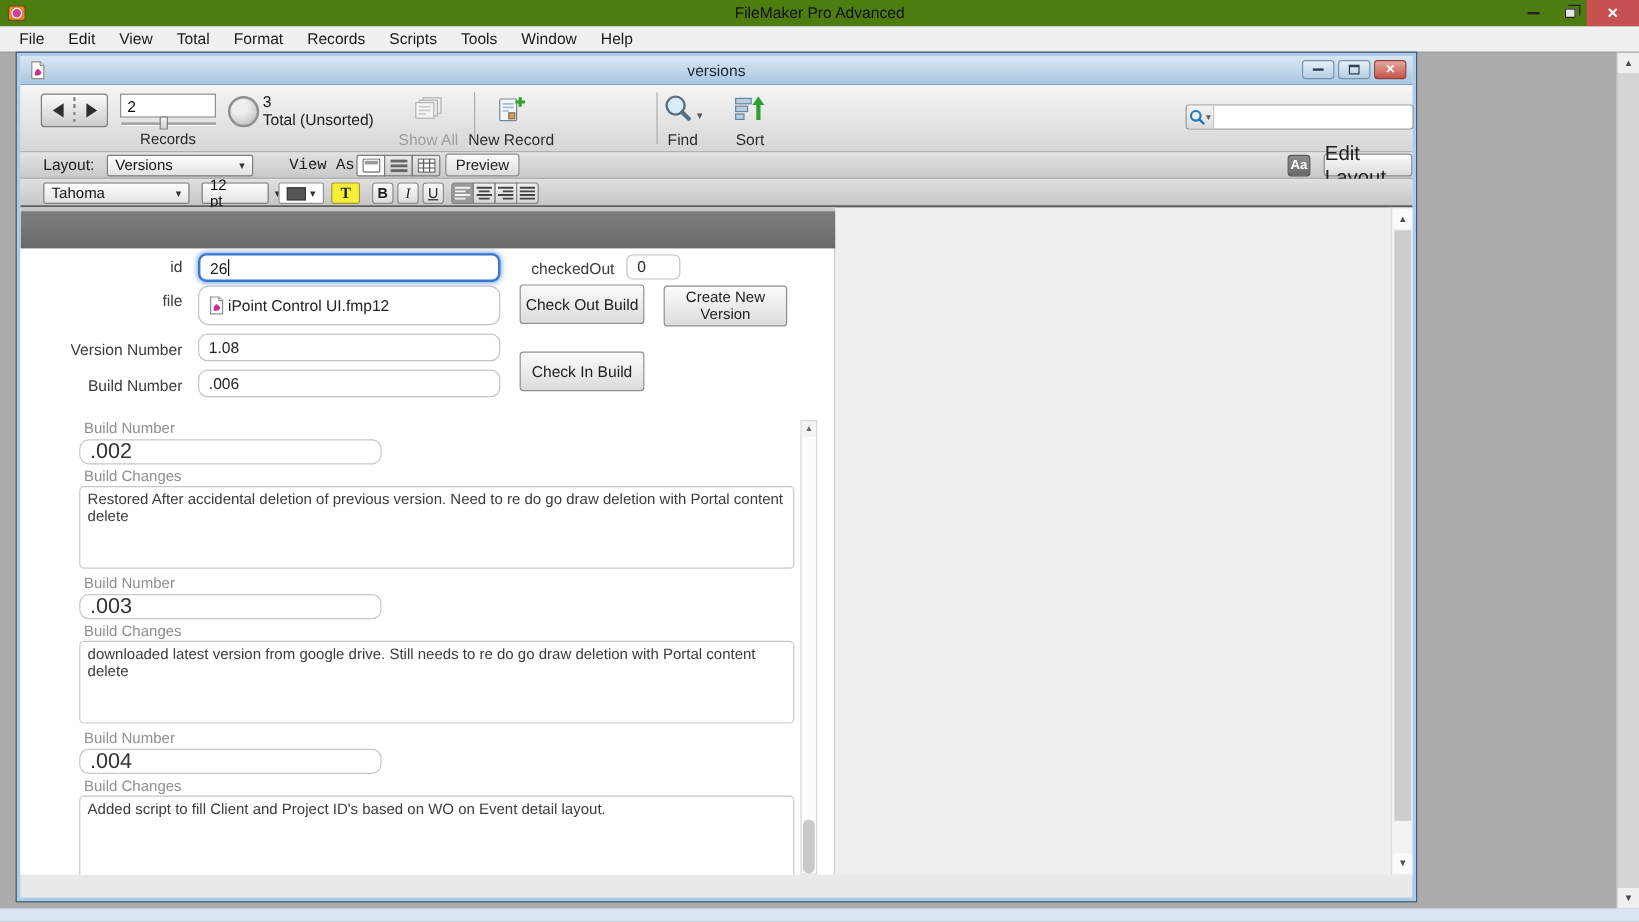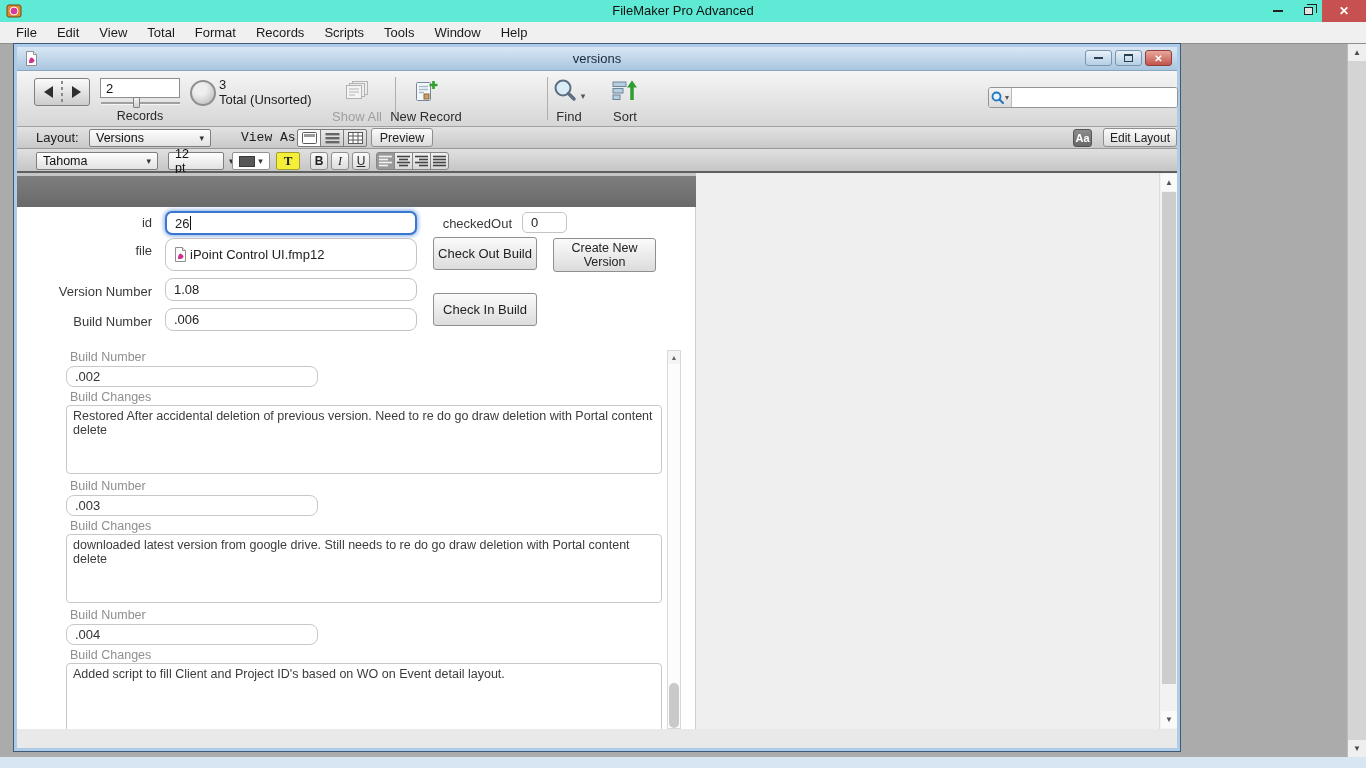--- a/index.html
+++ b/index.html
@@ -1,19 +1,19 @@
 <!DOCTYPE html>
 <html><head>
 <meta charset="utf-8">
 <style>
   * { box-sizing: border-box; margin: 0; padding: 0; font-family: "Liberation Sans", sans-serif; }
   html,body { width:1366px; height:768px; overflow:hidden; background:#ababab; }
 
   
-  #titlebar { position:absolute; left:0; top:0; width:1366px; height:22px; background:#5eead4; }
+  #titlebar { position:absolute; left:0; top:0; width:1366px; height:22px; background:#4d7c0f; }
   #app-title { position:absolute; left:0; top:0; width:100%; text-align:center; font-size:13px; color:#111; line-height:22px; }
   #app-icon { position:absolute; left:6px; top:3px; width:16px; height:16px; }
   .wbtn { position:absolute; top:0; height:22px; display:flex; align-items:center; justify-content:center; }
   #win-min { left:1262px; width:32px; }
   #win-min span { width:10px; height:2px; background:#222; }
   #win-restore { left:1294px; width:28px; }
   #win-restore .r-outer { width:9px; height:8px; border:1px solid #222; background:#e5e5e5; position:relative; }
   #win-restore .r-outer:before { content:""; position:absolute; left:2px; top:-4px; width:9px; height:8px; border:1px solid #222; border-bottom:none; border-left:none; }
   #win-close { left:1322px; width:44px; background:#c75050; color:#fff; font-size:12px; font-weight:bold; }
   #menubar { position:absolute; left:0; top:22px; width:1366px; height:22px; background:#f0f0f0; border-bottom:1px solid #8f8f8f; display:flex; align-items:center; padding-left:6px; }
@@ -71,21 +71,21 @@
   .dd .ddarrow { margin-left:auto; font-size:9px; color:#333; }
   #layout-select { left:72px; top:2px; width:122px; }
   #viewas-group { position:absolute; left:281px; top:2px; display:flex; }
   .seg { width:24px; height:18px; border:1px solid #7c7c7c; margin-left:-1px; display:flex; align-items:center; justify-content:center; background:linear-gradient(#eaeaea,#cdcdcd); }
   .seg.selected { background:#fbfbfb; }
   .seg:first-child { border-radius:2px 0 0 2px; }
   .seg:last-child { border-radius:0 2px 2px 0; }
   .btn3d { background:linear-gradient(#fbfbfb,#dcdcdc); border:1px solid #8f8f8f; border-radius:3px; color:#222; display:flex; align-items:center; justify-content:center; }
   #preview-btn { position:absolute; left:354px; top:1px; width:62px; height:19px; font-size:12.5px; }
   #aa-btn { position:absolute; left:1056px; top:2px; width:19px; height:18px; background:linear-gradient(#8c8c8c,#696969); border:1px solid #555; border-radius:3px; color:#fff; font-size:11px; font-weight:bold; display:flex; align-items:center; justify-content:center; }
-  #editlayout-btn { position:absolute; left:1086px; top:1px; width:74px; height:19px; font-size:12px; }
+  #editlayout-btn { position:absolute; left:1086px; top:1px; width:74px; height:19px; font-size:17px; }
 
   
   #formatbar { position:absolute; left:0; top:102px; width:1160px; height:24px; background:linear-gradient(#e0e0e0,#c6c6c6); border-bottom:2px solid #5f5f5f; }
   #font-select { left:19px; top:3px; width:122px; }
   #size-select { left:151px; top:3px; width:56px;gap:40px; }
   #color-btn { position:absolute; left:215px; top:3px; width:38px; height:18px; background:#fff; border:1px solid #929292; border-radius:2px; display:flex; align-items:center; justify-content:center; gap:3px; }
   #color-swatch { width:16px; height:11px; background:#575757; border:1px solid #3a3a3a; }
   #color-btn .ddarrow { font-size:9px; color:#333; }
   #textcolor-btn { position:absolute; left:259px; top:3px; width:24px; height:18px; background:#f6ef39; border:1px solid #a59c31; border-radius:2px; display:flex; align-items:center; justify-content:center; font-family:"Liberation Serif",serif; font-weight:bold; font-size:13px; color:#222; }
   #biu-group { position:absolute; left:293px; top:3px; display:flex; gap:3px; }
@@ -116,21 +116,21 @@
   #fld-version { left:148px; top:105px; width:252px; height:23px; }
   #lbl-buildnum { top:141px; }
   #fld-buildnum { left:148px; top:135px; width:252px; height:23px; }
   .formbtn { position:absolute; font-size:13px; text-align:center; line-height:14px; }
   #btn-checkout { left:416px; top:64px; width:104px; height:33px; }
   #btn-createnew { left:536px; top:65px; width:103px; height:34px; font-size:12.5px; padding:0 10px; }
   #btn-checkin { left:416px; top:120px; width:104px; height:33px; }
 
   
   .plabel { position:absolute; left:53px; font-size:12.5px; color:#8f8f8f; }
-  .pfield { position:absolute; left:49px; width:252px; height:21px; background:#fff; border:1px solid #c8c8c8; border-radius:8px; font-size:13px; color:#333; display:flex; align-items:center; padding:0 8px; }
+  .pfield { position:absolute; left:49px; width:252px; height:21px; background:#fff; border:1px solid #c8c8c8; border-radius:8px; font-size:18px; color:#333; display:flex; align-items:center; padding:0 8px; }
   .ptext { position:absolute; left:49px; width:596px; background:#fff; border:1px solid #c8c8c8; border-radius:4px; font-size:12.5px; color:#3c3c3c; line-height:14px; padding:3px 6px; }
   #portal-sb { position:absolute; left:650px; top:177px; width:14px; height:379px; background:#fcfcfc; border:1px solid #d8d8d8; }
   #portal-sb-up { position:absolute; left:0; top:0; width:12px; height:13px; display:flex; align-items:center; justify-content:center; font-size:7px; color:#666; background:#f4f4f4; }
   #portal-sb-thumb { position:absolute; left:1px; top:332px; width:10px; height:45px; background:#c9c9c9; border-radius:5px; }
 
   
   #inner-sb { position:absolute; left:1142px; top:0; width:18px; height:556px; background:#f2f2f2; border-left:1px solid #dcdcdc; }
   .inner-sb-btn { position:absolute; left:1px; width:16px; height:17px; background:#fafafa; color:#555; font-size:8px; display:flex; align-items:center; justify-content:center; }
   #inner-sb-up { top:1px; }
   #inner-sb-down { bottom:1px; }

